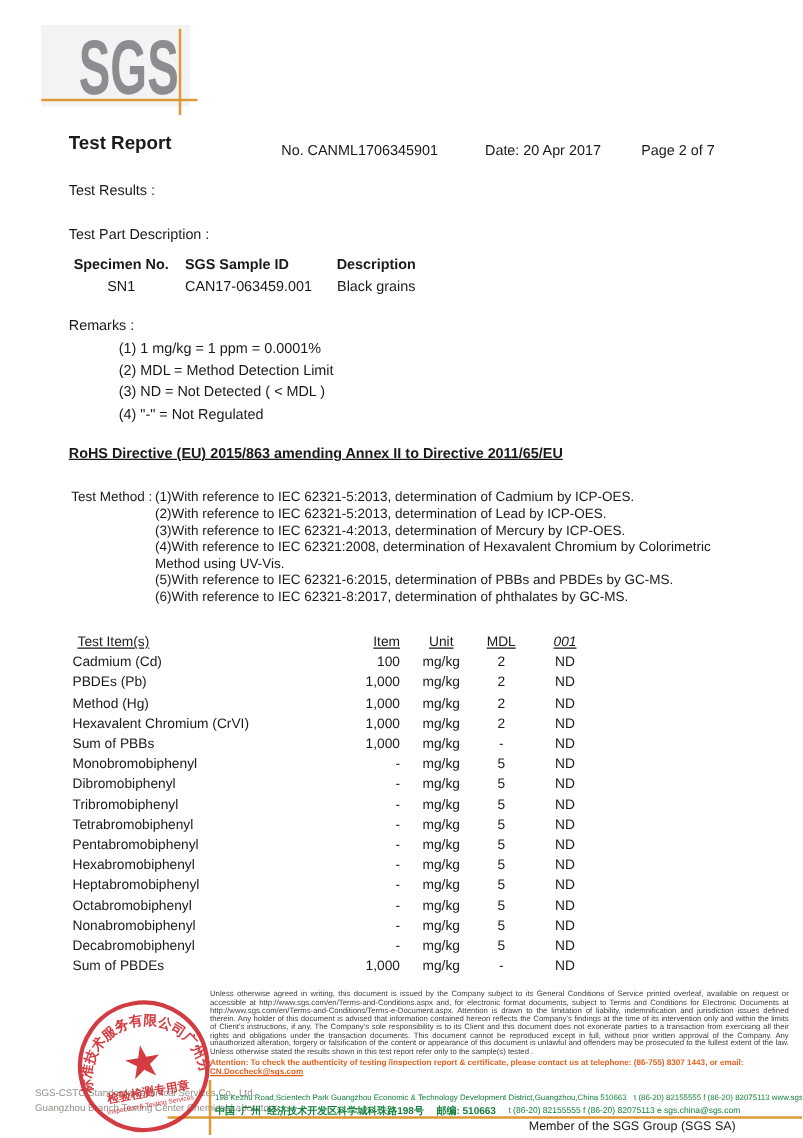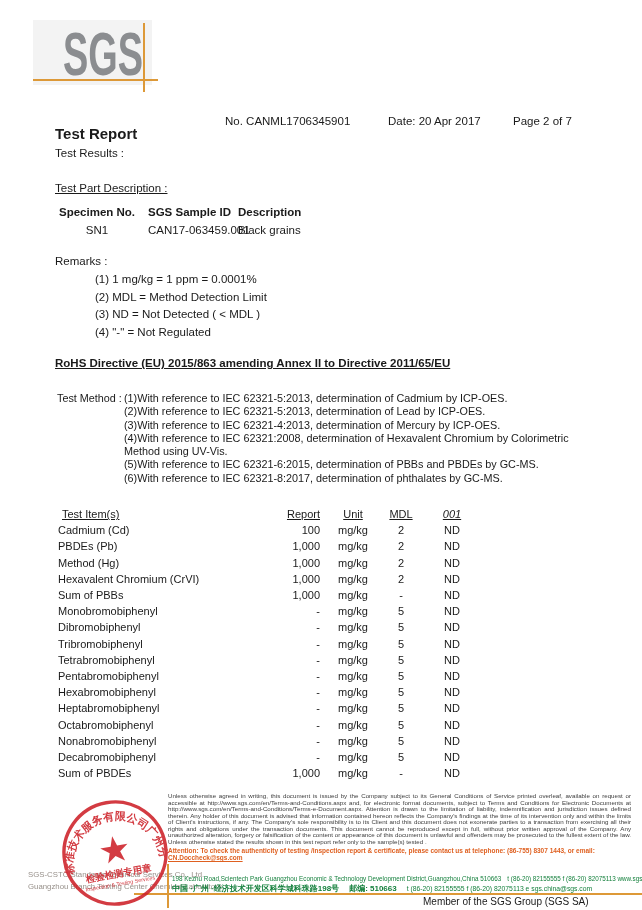--- a/index.html
+++ b/index.html
@@ -6,32 +6,32 @@
   .page{
     position:relative;width:642px;height:910px;background:#ffffff;overflow:hidden;
     font-family:"Liberation Sans","DejaVu Sans",sans-serif;color:#1a1a1a;
   }
   
   .logo-bg{position:absolute;left:33px;top:20px;width:119px;height:65px;background:#f3f3f3;}
   .logo-svg{position:absolute;left:33px;top:20px;}
   .crop-h{position:absolute;left:33px;top:79px;width:125px;height:2px;background:var(--accent_orange,#dd9938);}
   .crop-v{position:absolute;left:143px;top:23px;width:2px;height:69px;background:var(--accent_orange,#dd9938);}
   
-  .report-title{position:absolute;left:55px;top:125px;font-size:15px;font-weight:bold;}
+  .report-title{position:absolute;left:55px;top:106px;font-size:15px;font-weight:bold;}
   .hdr{position:absolute;top:115px;font-size:11.5px;}
   .hdr.no{left:225px;text-align:center;} .hdr.date{left:388px;} .hdr.page{left:513px;}
   
   .lbl{position:absolute;font-size:11.5px;}
-  .u{text-decoration:underline;}
+  .u{}
   u{text-decoration:underline;font-style:normal;}
   
   .spec-table{position:absolute;left:46px;top:203px;font-size:11.5px;}
   .spec-row{display:grid;grid-template-columns:92px 86px 140px;line-height:18px;}
   .spec-row span{text-align:center;white-space:nowrap;margin-left:10px;}
-  .spec-row .s3{text-align:left;padding-left:4px;}
+  .spec-row .s3{text-align:center;padding-left:4px;}
   .spec-head{font-weight:bold;}
   
   .remarks-list{position:absolute;left:95px;top:271px;font-size:11.5px;line-height:17.5px;}
   
   .rohs{position:absolute;left:55px;top:357px;font-size:11.5px;font-weight:bold;text-decoration:underline;text-align:right;}
   
   .tm-label{position:absolute;left:57px;top:392px;font-size:10.8px;}
   .tm-lines{position:absolute;left:124px;top:392px;width:490px;font-size:10.8px;line-height:13.3px;}
   
   .rt{position:absolute;left:0;top:506px;width:584px;font-size:11px;}
@@ -119,21 +119,21 @@
       <div class="tm-line">Method using UV-Vis.</div>
 
       <div class="tm-line">(5)With reference to IEC 62321-6:2015, determination of PBBs and PBDEs by GC-MS.</div>
 
       <div class="tm-line">(6)With reference to IEC 62321-8:2017, determination of phthalates by GC-MS.</div>
     </div>
 
   <div class="rt">
     <div class="rt-row rt-head">
       <span class="c-item"><u>Test Item(s)</u></span>
-      <span class="c-limit"><u>Report</u></span>
+      <span class="c-limit"><u>Item</u></span>
       <span class="c-unit">
           <u>Unit</u>
         </span>
       <span class="c-mdl">
           <u>MDL</u>
         </span>
       <span class="c-val">
           <u class="it">001</u>
         </span>
     </div>

